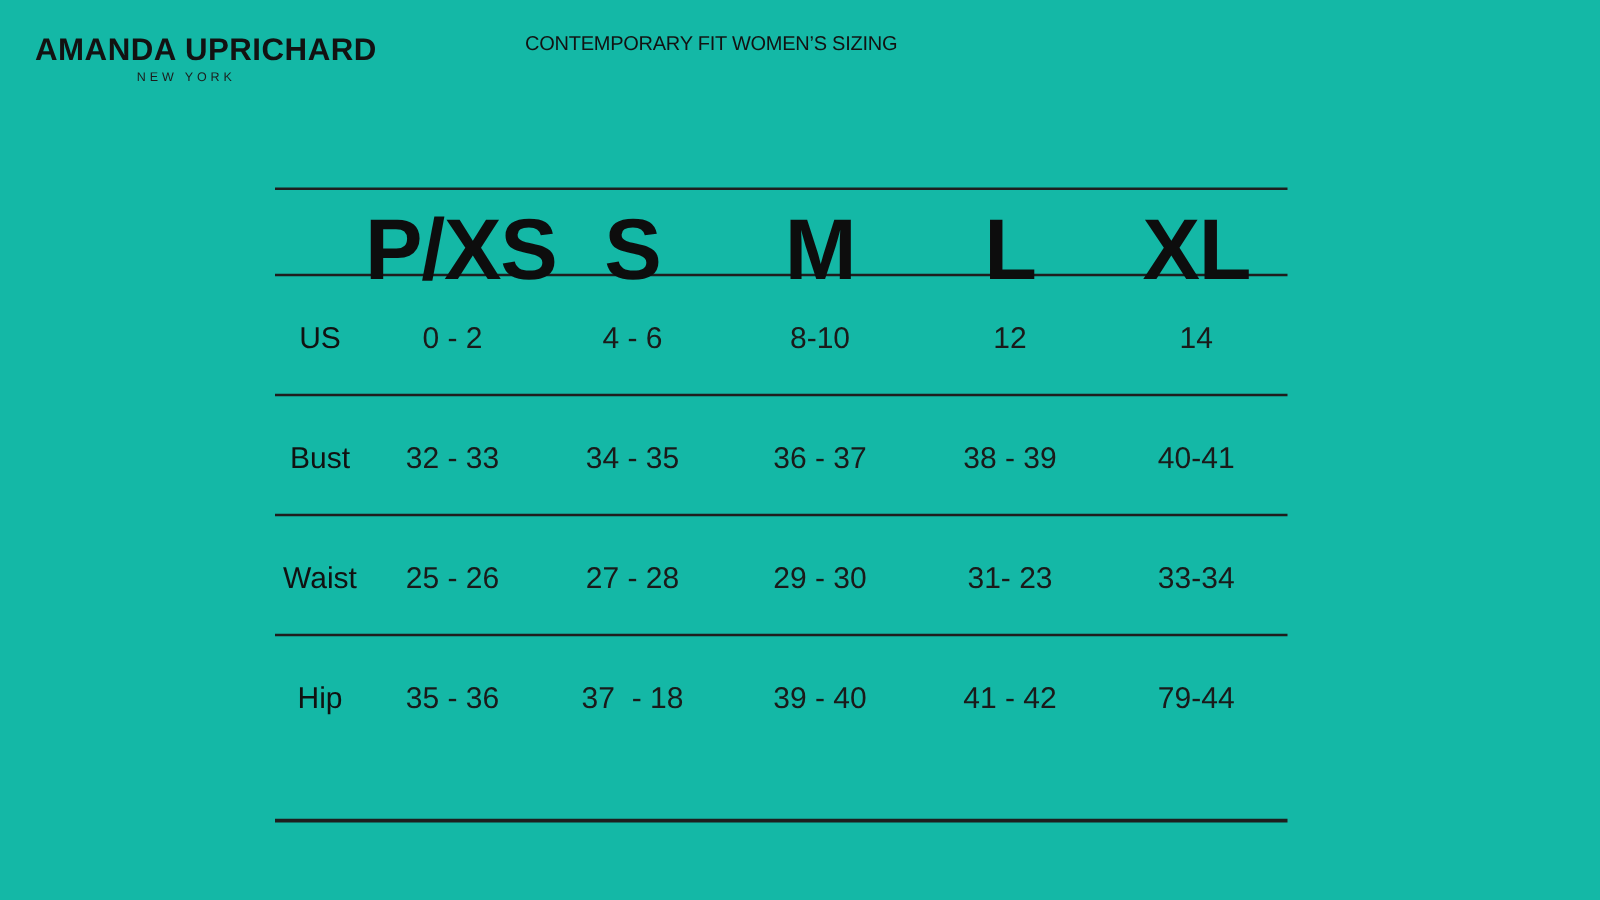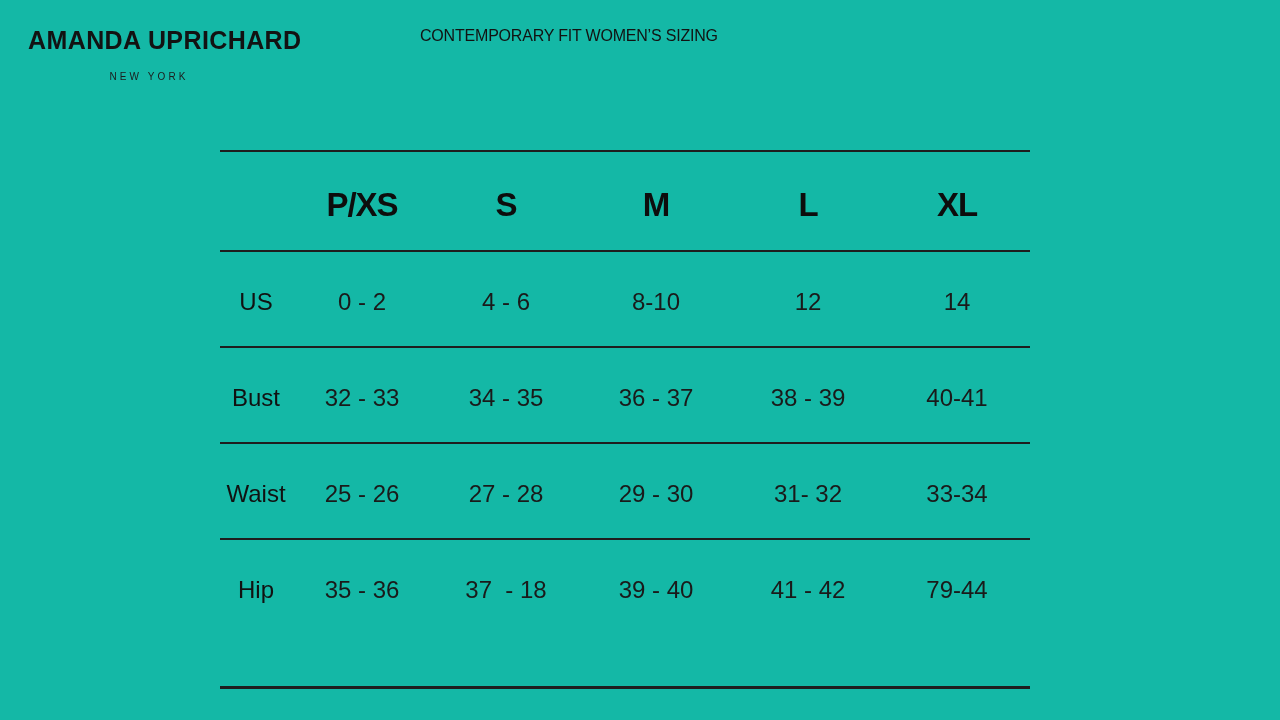--- a/index.html
+++ b/index.html
@@ -12,21 +12,21 @@
   }
   .page { position: relative; width: 1280px; height: 720px; background: #14b8a6; }
 
   
   .brand { position: absolute; left: 28px; top: 26px; width: 242px; text-align: center; }
   .brand-name {
     font-size: 25px; font-weight: bold; letter-spacing: 0.4px;
     white-space: nowrap; color: #121212;
   }
   .brand-city {
-    margin-top: 16px; font-size: 10px; font-weight: normal;
+    margin-top: 2px; font-size: 10px; font-weight: normal;
     letter-spacing: 3.1px; color: #1c1c1c; white-space: nowrap;
   }
 
   
   .title {
     position: absolute; left: 420px; top: 27px;
     font-size: 16px; font-weight: normal; letter-spacing: -0.2px;
     white-space: nowrap; color: #121212;
   }
 
@@ -34,24 +34,24 @@
   .table {
     position: absolute; left: 220px; top: 150px; width: 810px;
     border-top: 2px solid #1e1e1e;
   }
   .row {
     display: grid;
     grid-template-columns: 72px 140px 148px 152px 152px 146px;
     border-bottom: 2px solid #1e1e1e;
   }
   .row.header-row {
-    height: 100px;
+    height: 69px;
     align-items: center;
     padding-top: 8px;
-    font-size: 33px; font-weight: bold; letter-spacing: -1px;
+    font-size: 69px; font-weight: bold; letter-spacing: -1px;
     color: #0d0d0d;
   }
   .row.body-row {
     height: 96px;
     align-items: start;
     padding-top: 36px;
     font-size: 24px; font-weight: normal;
     color: #1a1a1a;
     line-height: 28px;
   }
@@ -98,21 +98,21 @@
       <div class="cell">36 - 37</div>
       <div class="cell">38 - 39</div>
       <div class="cell">40-41</div>
     </div>
 
     <div class="row body-row">
       <div class="cell label-cell">Waist</div>
       <div class="cell">25 - 26</div>
       <div class="cell">27 - 28</div>
       <div class="cell">29 - 30</div>
-      <div class="cell">31- 32</div>
+      <div class="cell">31- 23</div>
       <div class="cell">33-34</div>
     </div>
 
     <div class="row body-row">
       <div class="cell label-cell">Hip</div>
       <div class="cell">35 - 36</div>
       <div class="cell">37  - 18</div>
       <div class="cell">39 - 40</div>
       <div class="cell">41 - 42</div>
       <div class="cell">79-44</div>

